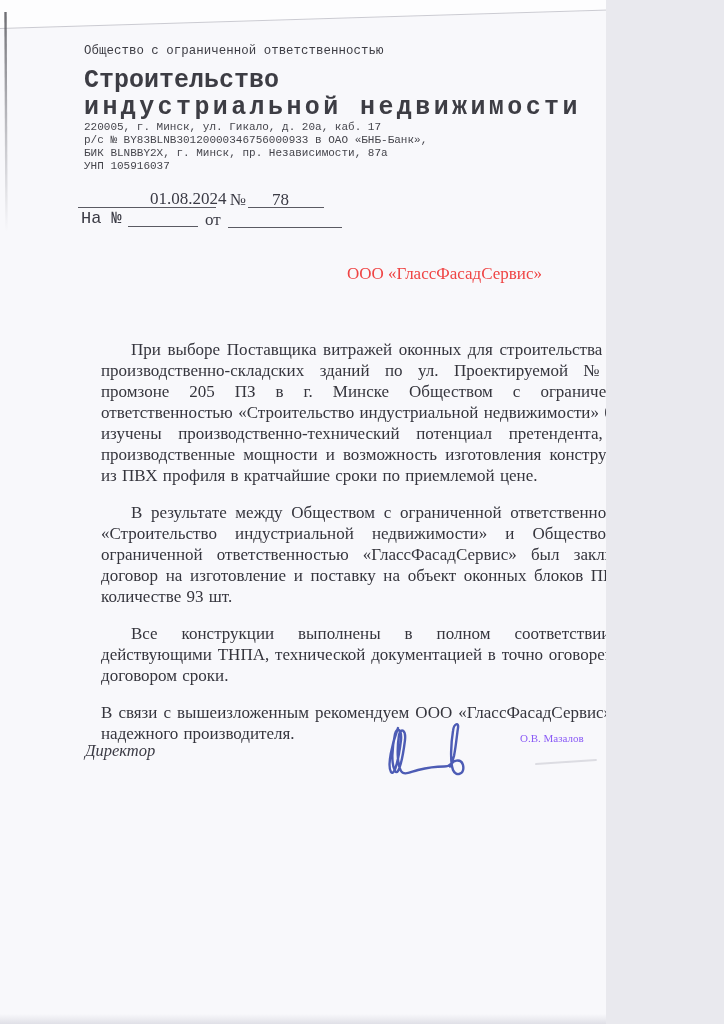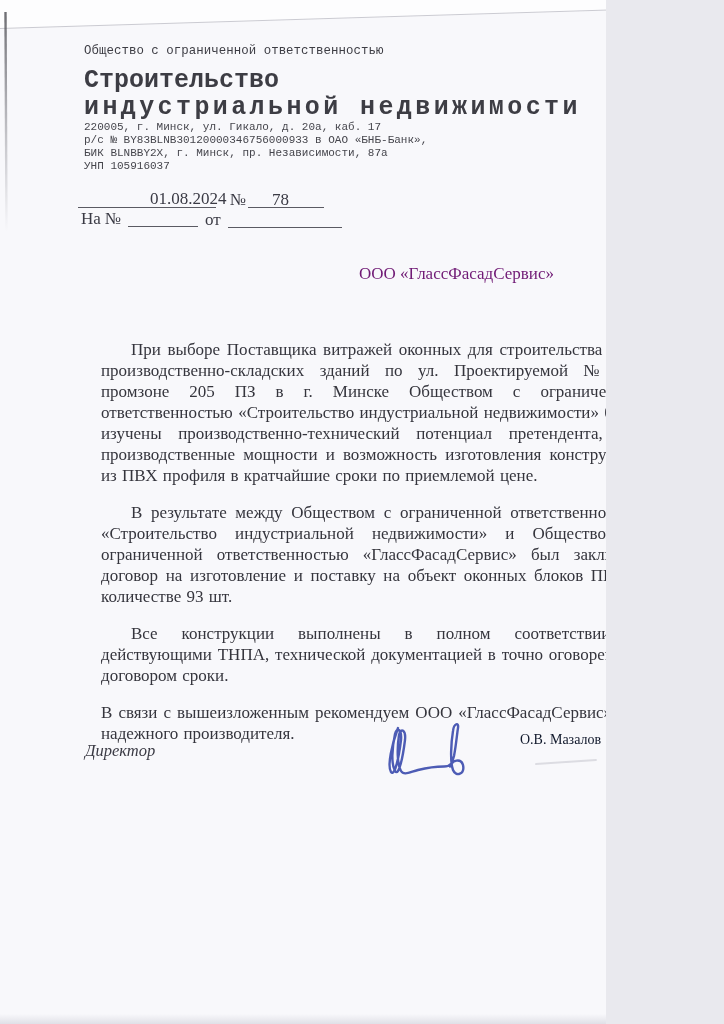--- a/index.html
+++ b/index.html
@@ -28,38 +28,38 @@
   .org-name{font-size:25px;font-weight:bold;line-height:27px;white-space:nowrap;margin-top:9px;}
   .org-name .line2{letter-spacing:3.4px;}
   .org-address{font-size:11px;line-height:13px;white-space:nowrap;color:#45454c;}
   
   .ref{position:absolute;left:0;top:0;font-size:17px;color:#3a3a44;}
   .ref span{position:absolute;white-space:nowrap;}
   .uline{position:absolute;height:1px;background:#5a5a62;}
   .ref-date{left:106px;top:189px;margin-left:44px;}
   .ref-no-sign{left:230px;top:190px;}
   .ref-no-val{left:272px;top:190px;}
-  .ref-reply{left:81px;top:209px;}
+  .ref-reply{left:81px;top:209px;font-family:Liberation Mono, monospace;}
   .ref-from{left:205px;top:210px;}
   .ul1{left:78px;top:207px;width:138px;}
   .ul2{left:248px;top:207px;width:76px;}
   .ul3{left:128px;top:226px;width:70px;}
   .ul4{left:228px;top:227px;width:114px;}
   
-  .addressee{position:absolute;left:359px;top:264px;font-size:17px;white-space:nowrap;color:#701a75;}
+  .addressee{position:absolute;left:347px;top:264px;font-size:17px;white-space:nowrap;color:#ef4444;}
   
   .body-text{
     position:absolute;left:85px;top:323px;width:573px;
     font-size:17px;line-height:21px;text-align:justify;word-spacing:1px;
   }
   .body-text p{margin:16px;text-indent:30px;}
   .body-text p.no-indent{text-indent:0;}
   
   .sig-title{position:absolute;left:85px;top:741px;font-size:16.5px;color:#3a3a44;font-style:italic;}
-  .sig-name{position:absolute;left:520px;top:732px;font-size:14px;color:#0f172a;white-space:nowrap;}
+  .sig-name{position:absolute;left:520px;top:732px;font-size:11px;color:#8b5cf6;white-space:nowrap;}
   .sig-ink{position:absolute;left:374px;top:718px;}
   
   .page-num{position:absolute;left:653px;top:956px;font-size:12.5px;color:#5c5c64;}
 </style>
 </head>
 <body>
 
 <div class="page">
 
   <svg class="scan-top" width="724" height="240">

